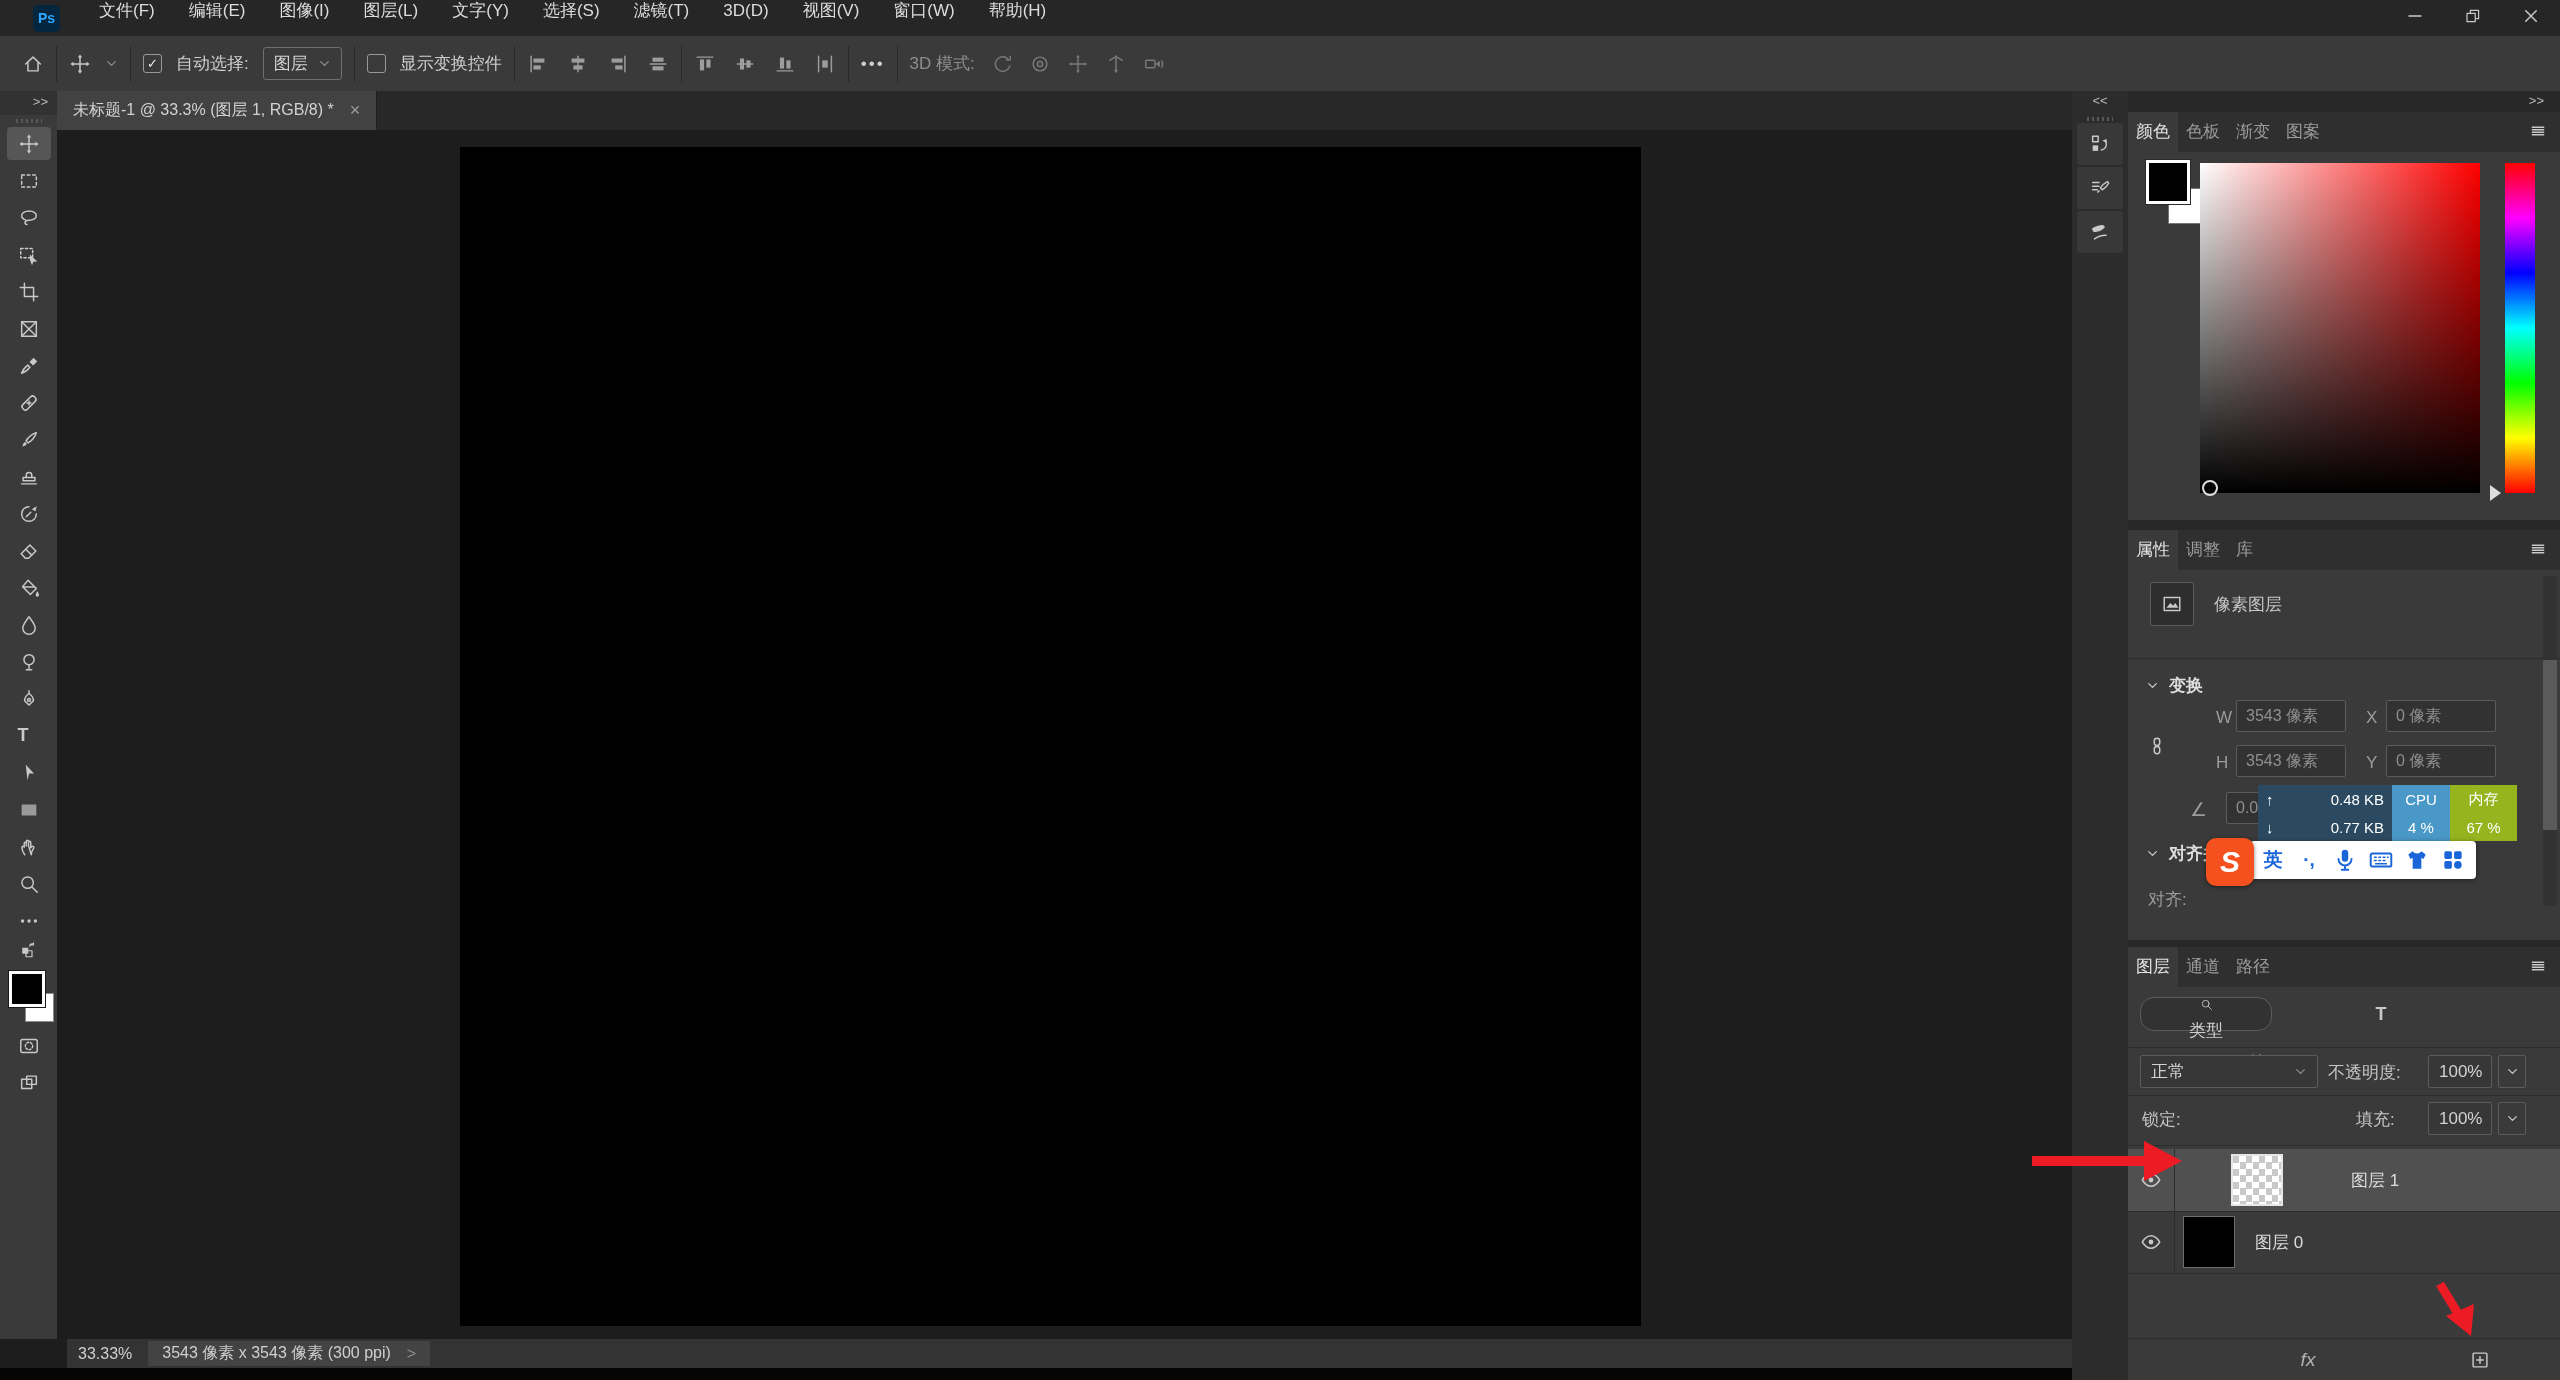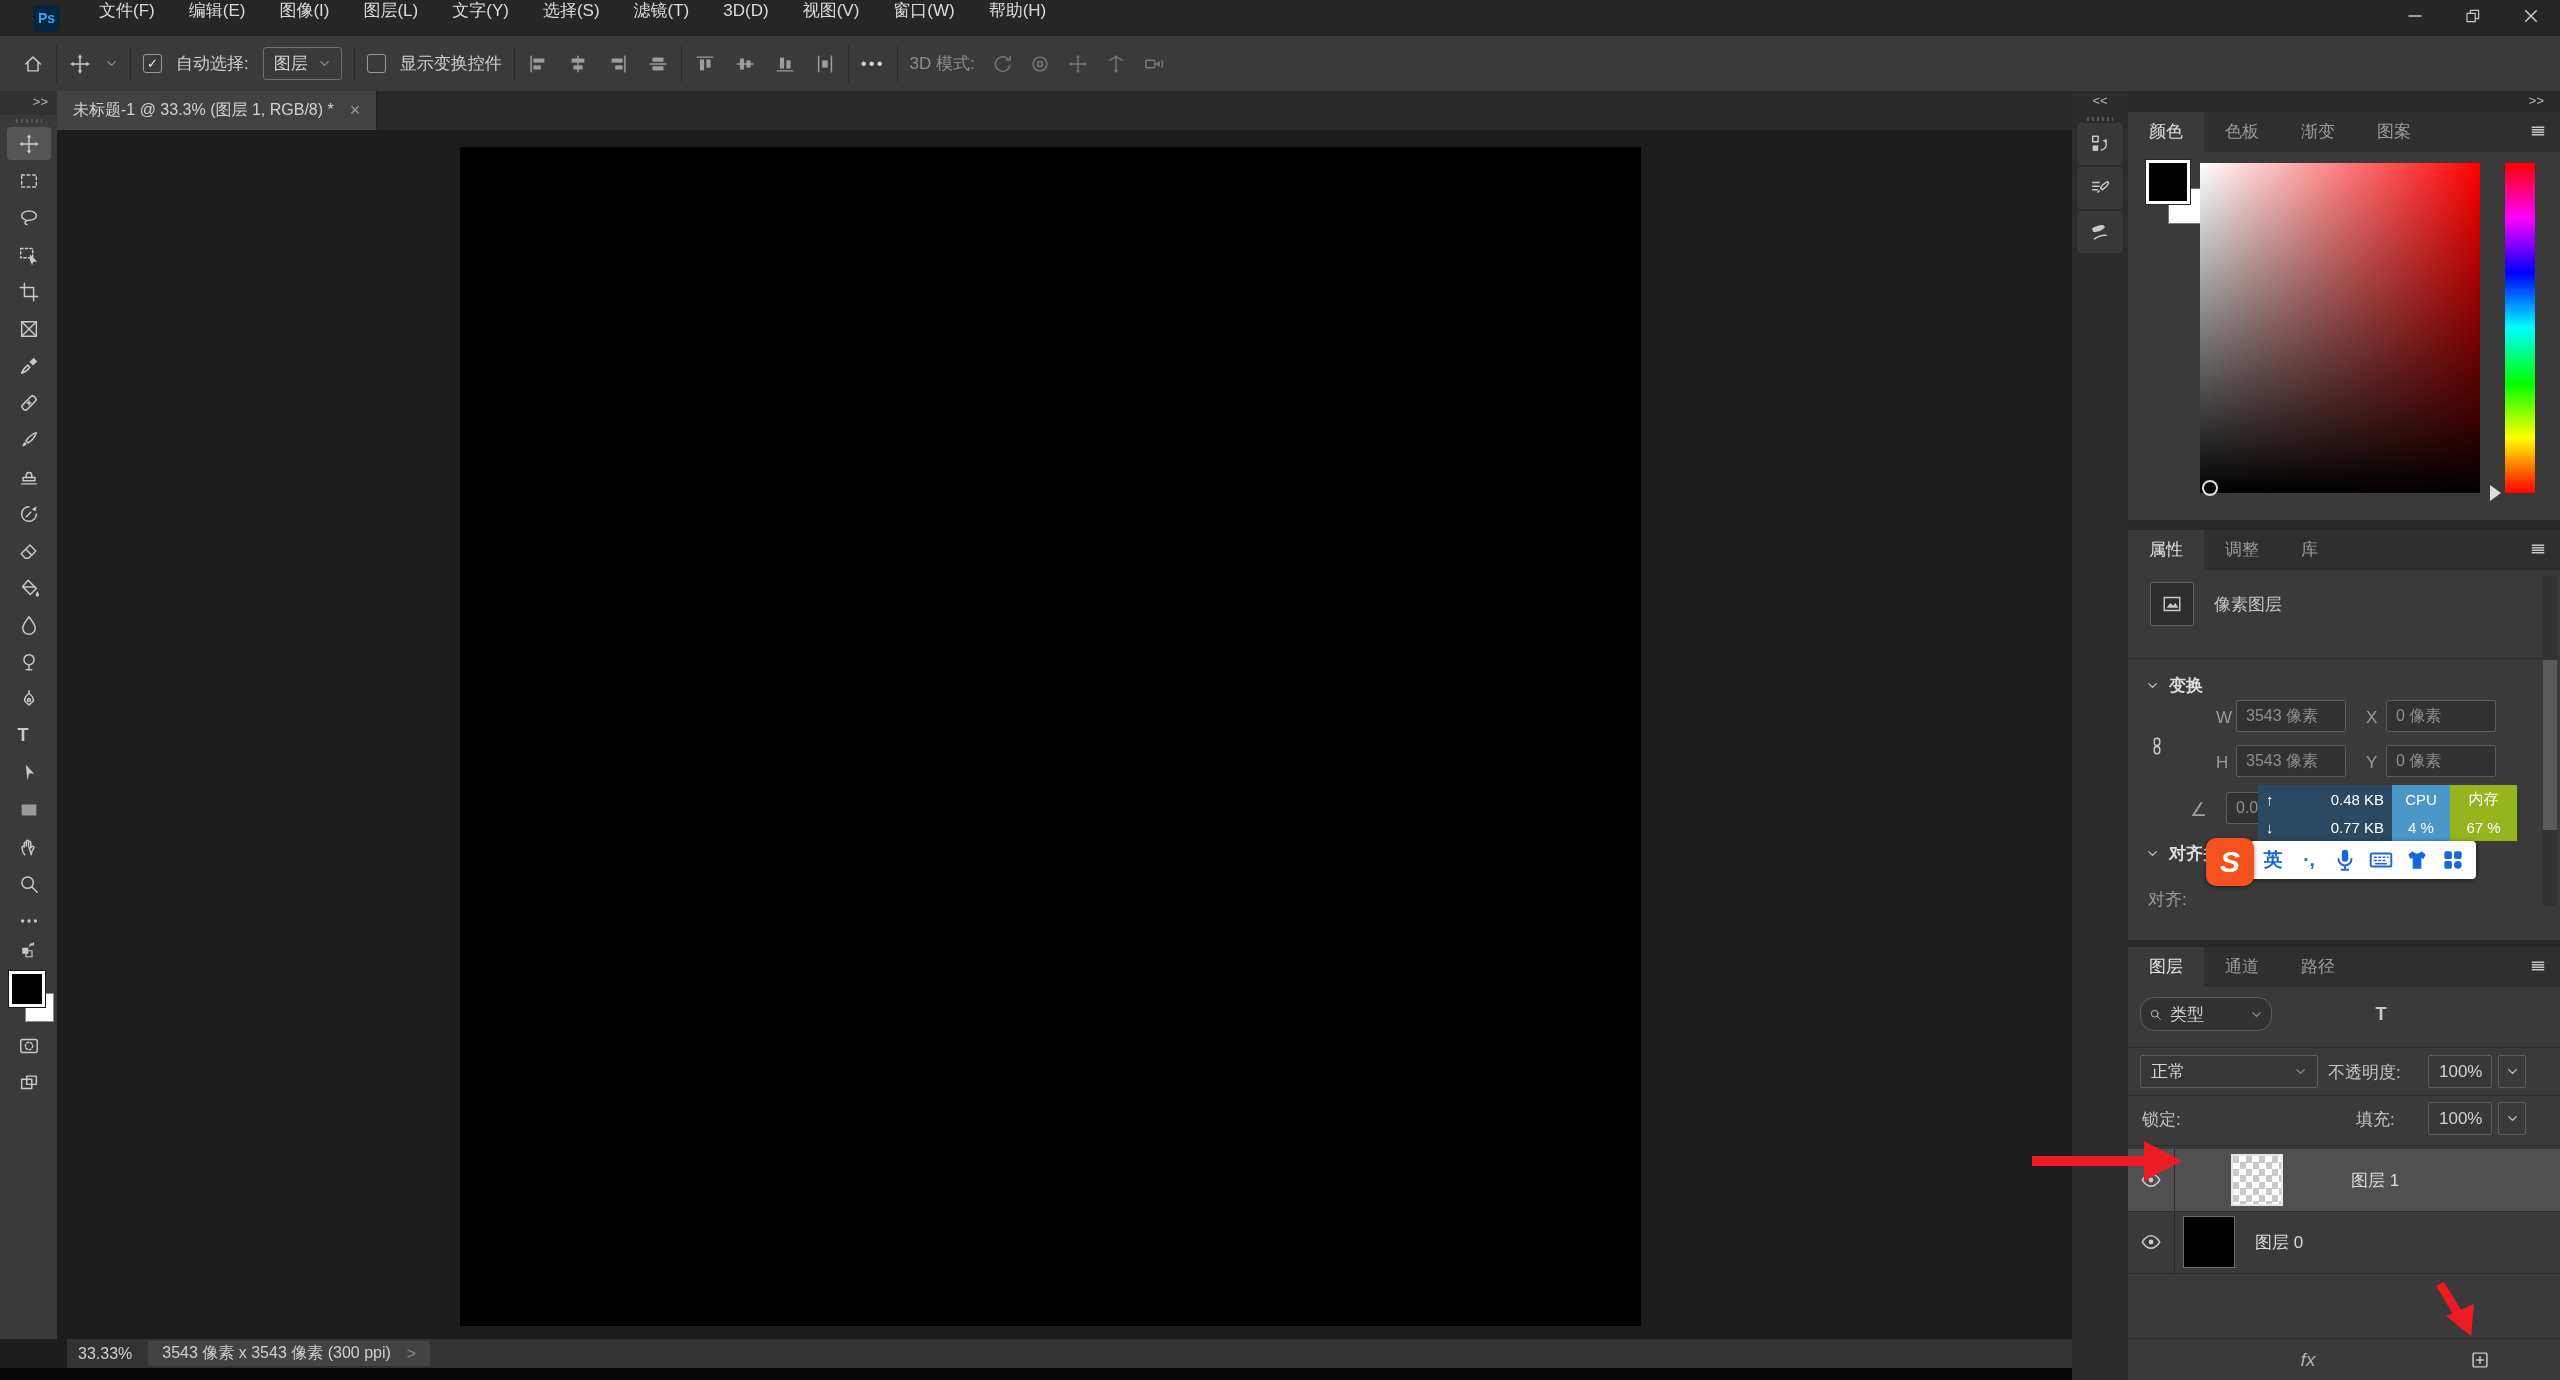--- a/index.html
+++ b/index.html
@@ -51,21 +51,21 @@
   .status-info{margin-left:16px;background:#434343;padding:2px 14px;display:flex;gap:16px;align-items:center;}
   .bottom-strip{left:0;top:1368px;width:2560px;height:12px;background:#050505;}
   
   .icondock{left:2072px;top:91px;width:56px;height:1289px;background:#2c2c2c;}
   .dock-head{height:22px;line-height:20px;text-align:center;color:#b9b9b9;font-size:13px;}
   .dock-btn{width:46px;height:42px;margin:2px auto;background:#383838;display:grid;place-items:center;border-radius:3px;color:#c6c6c6;}
   .panelcol{left:2128px;top:91px;width:432px;height:1289px;background:#282828;}
   .col-head{height:21px;line-height:19px;text-align:right;padding-right:16px;color:#b9b9b9;font-size:13px;}
   .panel{position:absolute;left:0;width:432px;background:#3a3a3a;}
   .tabs{height:40px;background:#2f2f2f;display:flex;}
-  .tab{padding:0 21px;line-height:40px;color:#9b9b9b;}
+  .tab{padding:0 8px;line-height:40px;color:#9b9b9b;}
   .tab.selected{background:#3a3a3a;color:#e4e4e4;}
   .panel-menu{margin-left:auto;width:44px;display:grid;place-items:center;color:#b5b5b5;}
   
   .sat-field{position:absolute;left:72px;top:51px;width:280px;height:330px;
              background:linear-gradient(to top,#000,rgba(0,0,0,0)),linear-gradient(to right,#fff,#f00);}
   .field-picker{position:absolute;left:74px;top:368px;width:12px;height:12px;border:2px solid #ddd;border-radius:50%;}
   .hue-bar{position:absolute;left:377px;top:51px;width:30px;height:330px;
            background:linear-gradient(to bottom,#f00,#f0f,#00f,#0ff,#0f0,#ff0,#f00);}
   .hue-arrow{position:absolute;left:362px;top:373px;width:0;height:0;border-top:8px solid transparent;
              border-bottom:8px solid transparent;border-left:11px solid #ddd;}
@@ -77,21 +77,21 @@
   .hline{position:absolute;left:0;width:432px;height:1px;background:#2d2d2d;}
   .sec-head{position:absolute;display:flex;align-items:center;gap:10px;color:#dedede;font-weight:bold;}
   .tin{position:absolute;height:32px;background:#323232;border:1px solid #5c5c5c;border-radius:2px;color:#8f8f8f;
        font-size:16px;line-height:30px;padding-left:9px;box-sizing:border-box;}
   .flabel{position:absolute;color:#9c9c9c;}
   .ddbtn{position:absolute;width:28px;height:32px;border:1px solid #5c5c5c;border-radius:2px;display:grid;place-items:center;color:#9a9a9a;box-sizing:border-box;}
   .vscroll{position:absolute;right:3px;top:46px;width:14px;height:330px;background:#323232;}
   .vthumb{position:absolute;right:3px;top:130px;width:14px;height:170px;background:#5a5a5a;}
   
   .searchbox{position:absolute;left:12px;top:50px;width:132px;height:34px;background:#323232;border:1px solid #5c5c5c;
-             border-radius:14px;display:flex;align-items:center;gap:8px;padding:0 8px;box-sizing:border-box;color:#cfcfcf;}
+             border-radius:14px;display:flex;align-items:center;gap:8px;padding:0 8px;box-sizing:border-box;color:#cfcfcf;flex-direction:column;}
   .filter-icons{position:absolute;left:160px;top:50px;display:flex;gap:19px;align-items:center;height:34px;}
   .blend-ddl{position:absolute;left:12px;top:108px;width:178px;height:33px;background:#373737;border:1px solid #5c5c5c;border-radius:2px;
              display:flex;align-items:center;padding:0 10px;box-sizing:border-box;color:#d2d2d2;}
   .opac-box{position:absolute;left:300px;top:108px;width:64px;height:33px;background:#373737;border:1px solid #5c5c5c;border-radius:2px;
             line-height:31px;padding-left:10px;box-sizing:border-box;color:#d2d2d2;}
   .lock-icons{position:absolute;left:66px;top:155px;display:flex;gap:13px;align-items:center;height:33px;}
   .lock-icons .icon{width:20px;height:20px;}
   .layer-row{position:absolute;left:0;width:432px;height:62px;display:flex;align-items:center;border-bottom:1px solid #2d2d2d;}
   .layer-row.selected{background:#505050;}
   .eye-col{width:46px;display:grid;place-items:center;align-self:stretch;border-right:1px solid #2d2d2d;}

